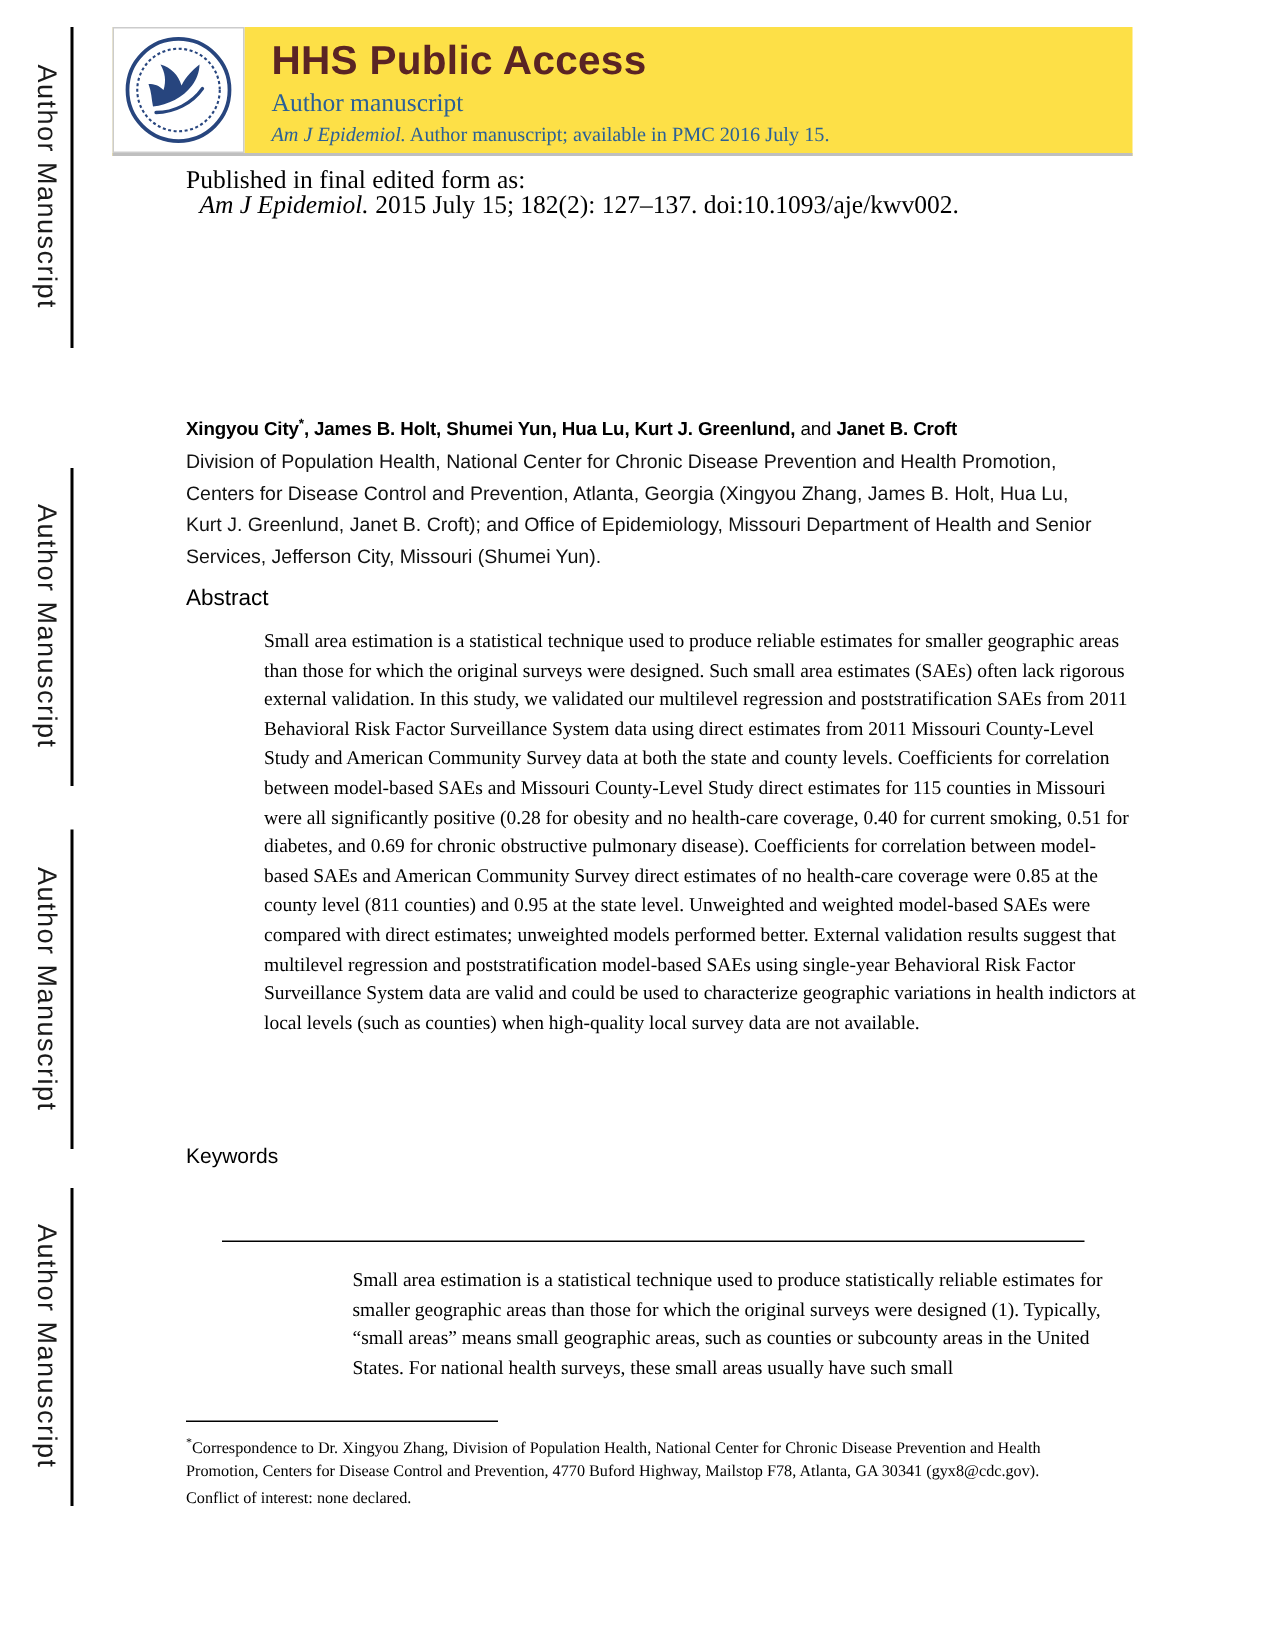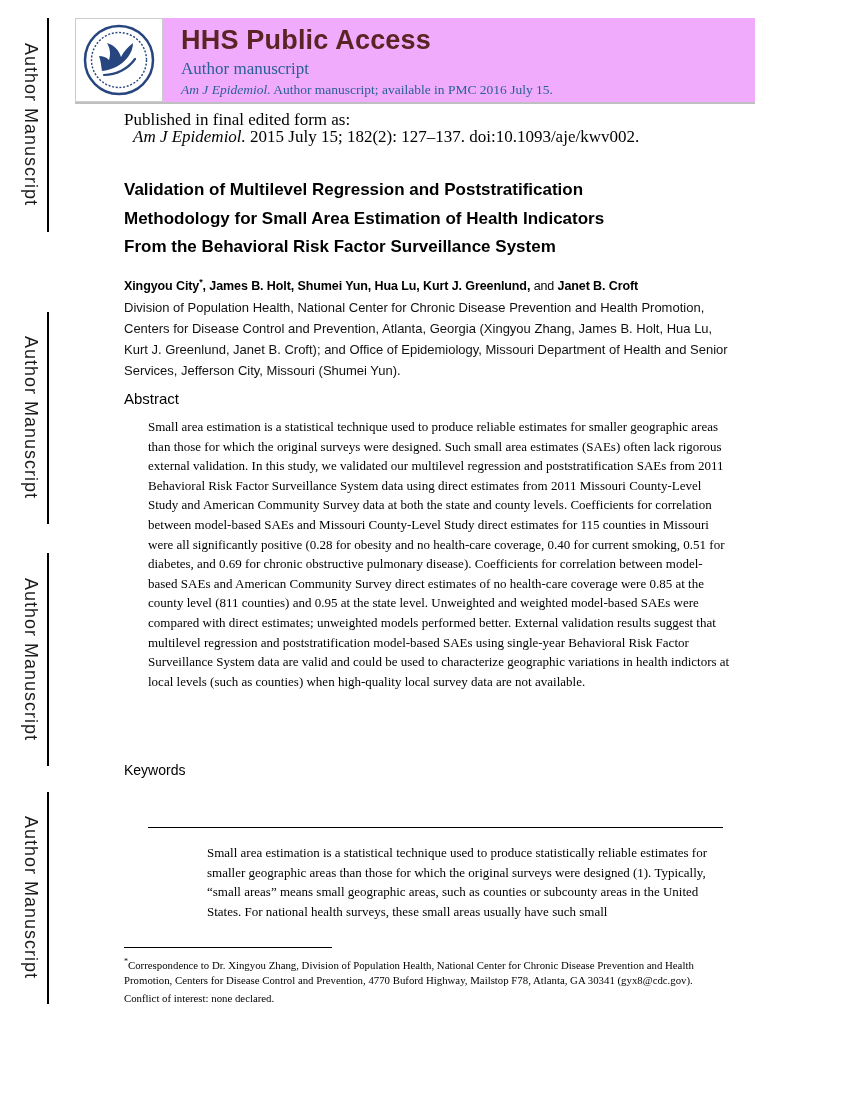--- a/index.html
+++ b/index.html
@@ -11,21 +11,21 @@
   .page { position:absolute; inset:0; background:#fff; }
 
   
   .ms-strip { position:absolute; left:20px; display:flex; flex-direction:row; align-items:center; gap:6px; }
   .ms-text { writing-mode:vertical-rl; font-size:18px; letter-spacing:1px; color:#1a1a1a;
              font-family:"Liberation Sans", sans-serif; white-space:nowrap; }
   .ms-line { width:2px; align-self:stretch; background:#000; }
 
   
   .header { position:absolute; left:75px; top:18px; width:680px; height:86px;
-            background:#f0abfc; border-bottom:2px solid #bfbfbf; display:flex; }
+            background:#fde047; border-bottom:2px solid #bfbfbf; display:flex; }
   .logo-box { width:88px; height:100%; background:#ffffff; border:1px solid #cccccc;
               display:flex; align-items:center; justify-content:center; flex:0 0 auto; }
   .header-text { padding:7px 0 0 18px; }
   .h-title { font-size:27px; font-weight:bold; color:#5a2424; letter-spacing:.2px; }
   .h-sub { font-family:"Liberation Serif", serif; font-size:17px; color:#2b6097; margin-top:3px; }
   .h-cite { font-family:"Liberation Serif", serif; font-size:13.5px; color:#2b6097; margin-top:3px; }
   .it { font-style:italic; }
 
   
   .pubinfo { position:absolute; left:124px; top:111px; font-family:"Liberation Serif", serif; font-size:17px; line-height:17px; }
@@ -35,21 +35,21 @@
            font-size:17px; font-weight:bold; line-height:28.5px; color:#000; }
 
   .authors { position:absolute; left:124px; top:277px; font-size:12.5px; white-space:nowrap; letter-spacing:-.1px; }
   .authors b { font-weight:bold; }
   .authors sup { font-size:9px; vertical-align:super; font-weight:bold; }
 
   .affil { position:absolute; left:124px; top:297px; width:606px; font-size:13px; line-height:21px; color:#111; }
 
   .sect-head { position:absolute; left:124px; font-size:15px; font-weight:normal; color:#000; }
 
-  .serif-block { font-family:"Liberation Serif", serif; font-size:13px; line-height:19.6px; color:#000; }
+  .serif-block { font-family:"Liberation Serif", serif; font-size:13px; line-height:19.6px; color:#000;margin-left:28px; }
   .abstract-body { position:absolute; left:148px; top:417px; width:582px; }
   .keywords-body { position:absolute; left:148px; top:786px; width:584px; }
   .kw-divider { position:absolute; left:148px; top:827px; width:575px; border-top:1.5px solid #000; }
 
   .body-par { position:absolute; left:207px; top:843px; width:522px; }
 
   .fn-divider { position:absolute; left:124px; top:947px; width:208px; border-top:1px solid #000; }
   .footnote { position:absolute; left:124px; top:954px; width:612px;
               font-family:"Liberation Serif", serif; font-size:10.8px; line-height:15px; color:#000; }
   .footnote sup { font-size:8px; vertical-align:super; }
@@ -91,25 +91,20 @@
       <div class="h-sub">Author manuscript</div>
       <div class="h-cite"><span class="it">Am J Epidemiol.</span><span> Author manuscript; available in PMC 2016 July 15.</span></div>
     </div>
   </div>
 
   <div class="pubinfo">
     <div>Published in final edited form as:</div>
     <div class="l2"><span class="it">Am J Epidemiol.</span><span> 2015 July 15; 182(2): 127–137. doi:10.1093/aje/kwv002.</span></div>
   </div>
 
-  <div class="title">
-    <div>Validation of Multilevel Regression and Poststratification</div>
-    <div>Methodology for Small Area Estimation of Health Indicators</div>
-    <div>From the Behavioral Risk Factor Surveillance System</div>
-  </div>
 
   <div class="authors"><b>Xingyou City</b><sup>*</sup><b>, James B. Holt, Shumei Yun, Hua Lu, Kurt J. Greenlund,</b><span> and </span><b>Janet B. Croft</b></div>
 
   <div class="affil">Division of Population Health, National Center for Chronic Disease Prevention and Health Promotion, Centers for Disease Control and Prevention, Atlanta, Georgia (Xingyou Zhang, James B. Holt, Hua Lu, Kurt J. Greenlund, Janet B. Croft); and Office of Epidemiology, Missouri Department of Health and Senior Services, Jefferson City, Missouri (Shumei Yun).</div>
 
   <div class="sect-head" style="top:390px;">Abstract</div>
   <div class="serif-block abstract-body">Small area estimation is a statistical technique used to produce reliable estimates for smaller geographic areas than those for which the original surveys were designed. Such small area estimates (SAEs) often lack rigorous external validation. In this study, we validated our multilevel regression and poststratification SAEs from 2011 Behavioral Risk Factor Surveillance System data using direct estimates from 2011 Missouri County-Level Study and American Community Survey data at both the state and county levels. Coefficients for correlation between model-based SAEs and Missouri County-Level Study direct estimates for 115 counties in Missouri were all significantly positive (0.28 for obesity and no health-care coverage, 0.40 for current smoking, 0.51 for diabetes, and 0.69 for chronic obstructive pulmonary disease). Coefficients for correlation between model-based SAEs and American Community Survey direct estimates of no health-care coverage were 0.85 at the county level (811 counties) and 0.95 at the state level. Unweighted and weighted model-based SAEs were compared with direct estimates; unweighted models performed better. External validation results suggest that multilevel regression and poststratification model-based SAEs using single-year Behavioral Risk Factor Surveillance System data are valid and could be used to characterize geographic variations in health indictors at local levels (such as counties) when high-quality local survey data are not available.</div>
 
   <div class="sect-head" style="top:762px;font-size:14px;">Keywords</div>
   <div class="kw-divider"></div>

